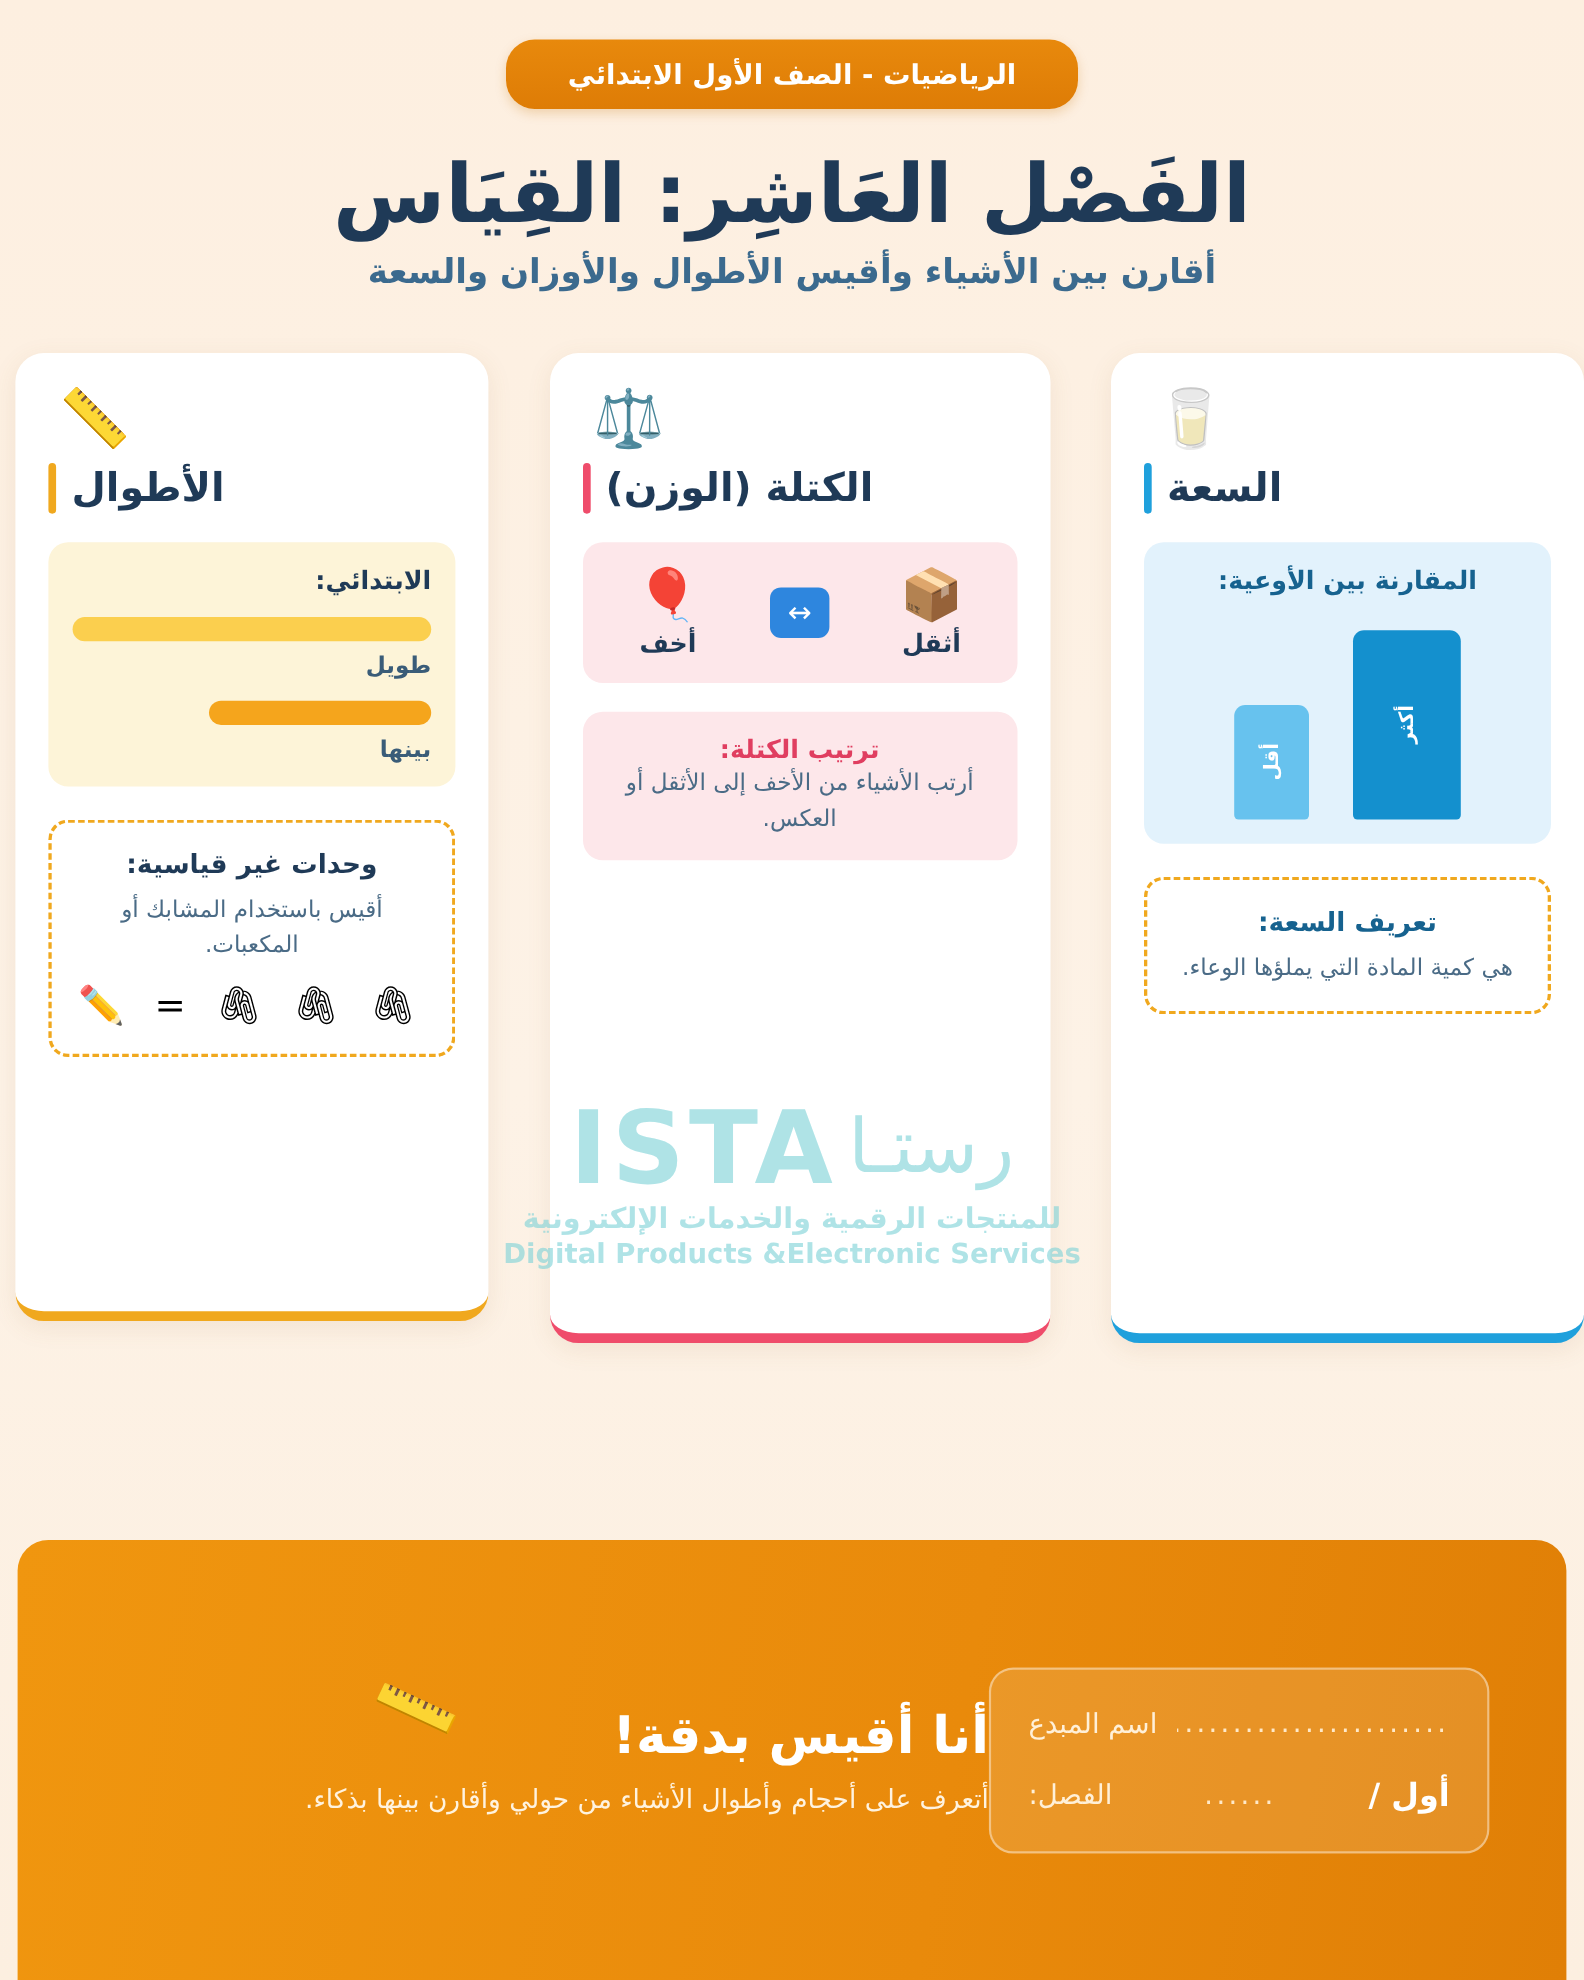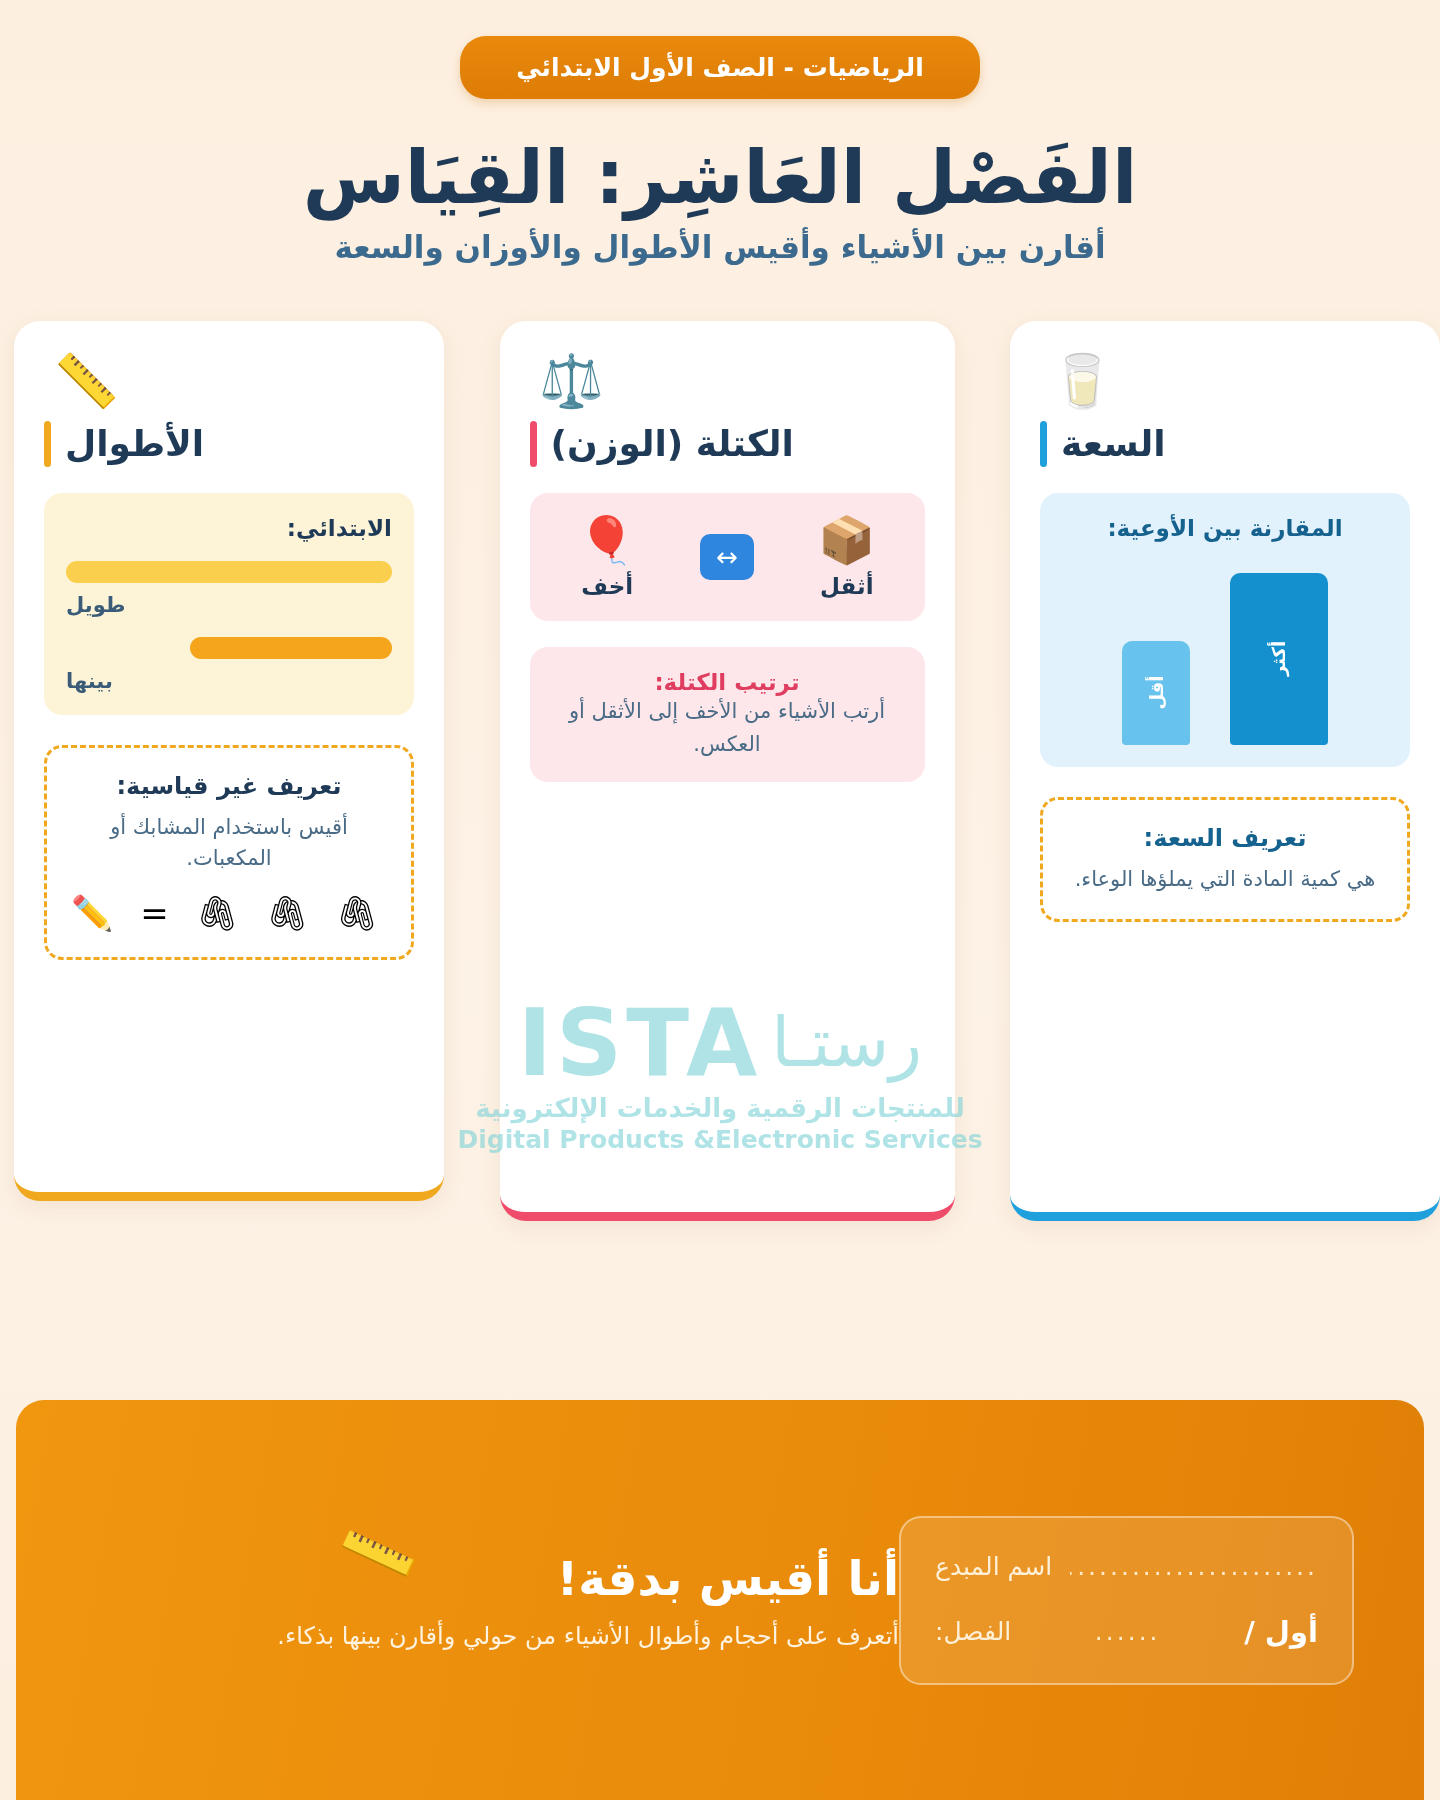--- a/index.html
+++ b/index.html
@@ -160,21 +160,21 @@
     height: 22px;
     border-radius: 11px;
     margin-top: 20px;
   }
   .lenbar.long  { background: #FBCF4E; width: 100%; }
   .lenbar.short { background: #F5A51C; width: 62%; margin-right: 0; }
 
   .len-caption {
     font-size: 21px;
     color: #3A5C78;
-    text-align: left;
+    text-align: right;
     margin-top: 10px;
     font-weight: bold;
   }
 
   
   .dashed {
     margin-top: 30px;
     border: 3px dashed #F0A81E;
     border-radius: 18px;
     padding: 24px 20px;
@@ -454,21 +454,21 @@
 
       <div class="panel panel-yellow">
         <div class="panel-label">الابتدائي:</div>
         <div class="lenbar long"></div>
         <div class="len-caption">طويل</div>
         <div class="lenbar short"></div>
         <div class="len-caption">بينها</div>
       </div>
 
       <div class="dashed">
-        <div class="dashed-title">تعريف غير قياسية:</div>
+        <div class="dashed-title">وحدات غير قياسية:</div>
         <div class="dashed-text">أقيس باستخدام المشابك أو المكعبات.</div>
         <div class="clip-row">🖇 🖇 🖇 = ✏️</div>
       </div>
     </div>
 
   </div>
 
   <div class="watermark">
     <div class="wm-main">
       <span class="wm-ar">رستـا</span>

